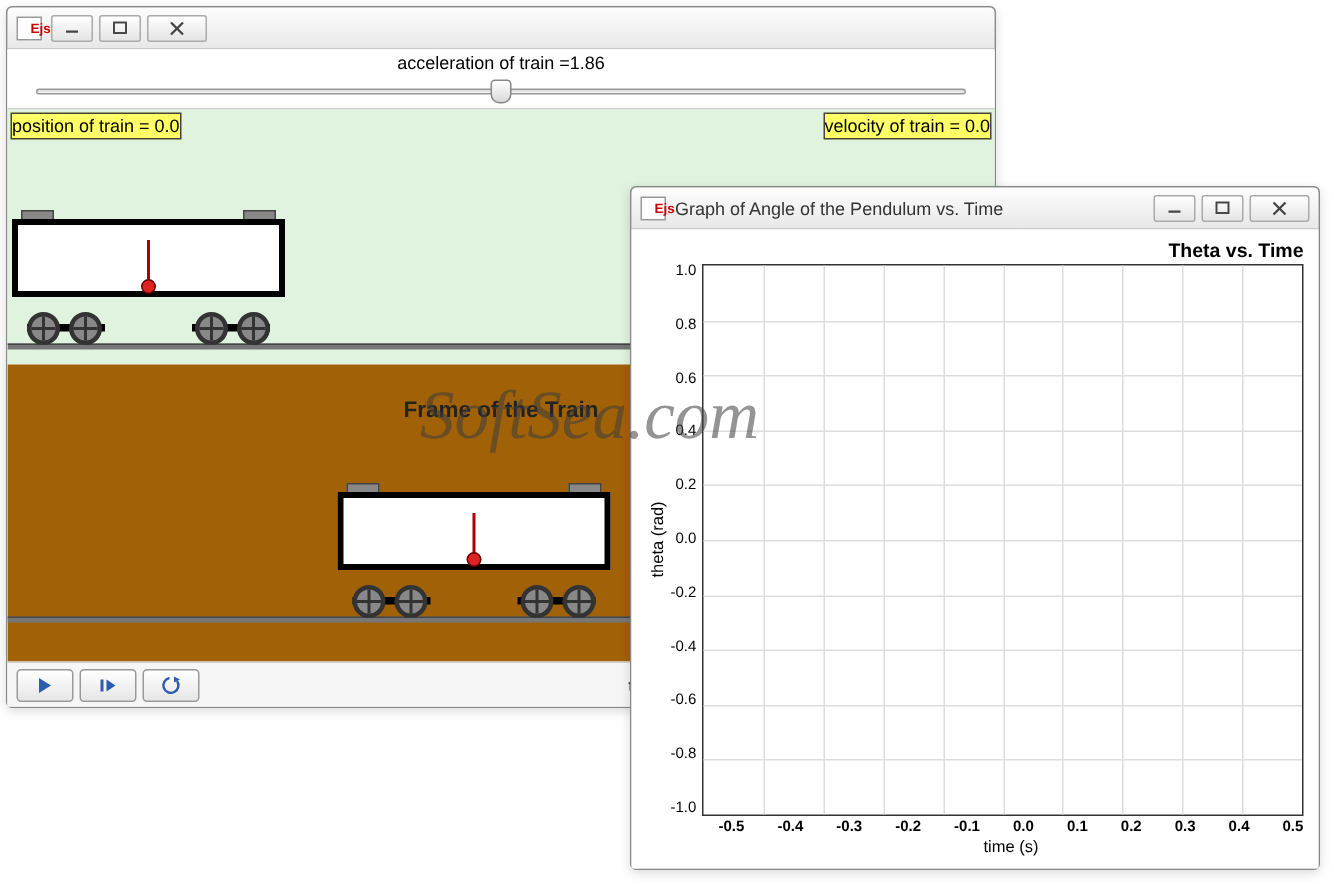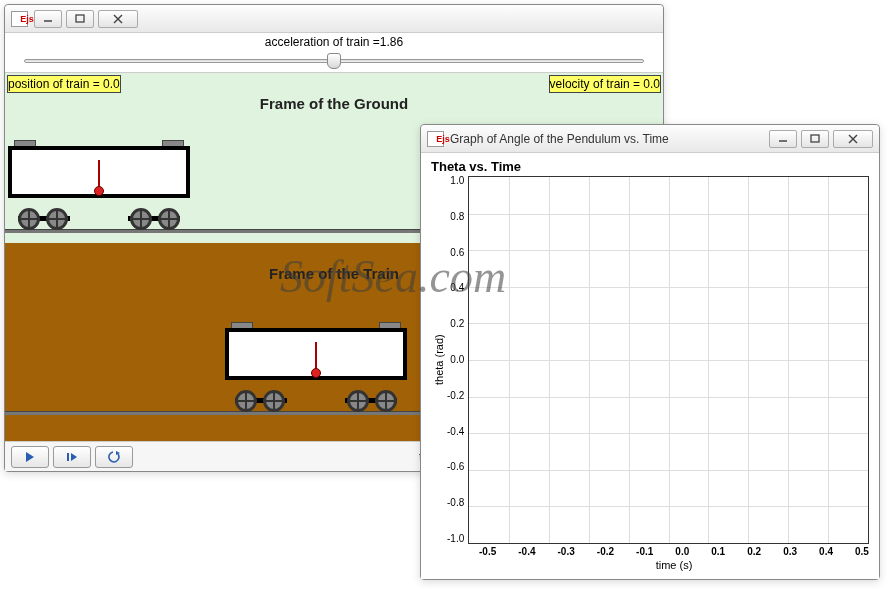--- a/index.html
+++ b/index.html
@@ -161,21 +161,21 @@
     border:1px solid #888; background:#fff;
     padding: 1px 4px; font-size:12px;
   }
 
   
   #graph-window { left: 420px; top: 124px; width: 460px; height: 456px; }
   .chart-area {
     flex:1; display:flex; flex-direction:column; padding: 6px 10px 8px 10px;
     font-size: 11px;
   }
-  .chart-title { text-align:left; font-weight:bold; font-size:13px; margin-bottom:2px;}
+  .chart-title { text-align:right; font-weight:bold; font-size:13px; margin-bottom:2px;}
   .plot-wrap { flex:1; display:flex; }
   .ylabel {
     writing-mode: vertical-rl; transform: rotate(180deg);
     text-align:center; font-size:11px; padding: 0 2px;
   }
   .yaxis { display:flex; flex-direction:column; justify-content:space-between; align-items:flex-end; padding-right:4px;}
   .yaxis span { font-size:10px; line-height:1; }
   .plot {
     flex:1; border:1px solid #333; position:relative;
     background:#fff;
@@ -228,21 +228,20 @@
       <div class="slider-wrap">
         <div class="slider-track"></div>
         <div class="slider-thumb"></div>
       </div>
     </div>
     <div class="sim-area">
 
       <div class="frame-panel ground-frame">
         <div class="status-box status-left">position of train = 0.0</div>
         <div class="status-box status-right">velocity of train = 0.0</div>
-        <div class="frame-title">Frame of the Ground</div>
         <div class="rail"></div>
         <div class="train">
           <div class="roof-bump l"></div>
           <div class="roof-bump r"></div>
           <div class="car-body">
             <div class="pendulum-pivot"></div>
             <div class="pendulum-bob"></div>
           </div>
           <div class="axle a1"></div>
           <div class="axle a2"></div>

